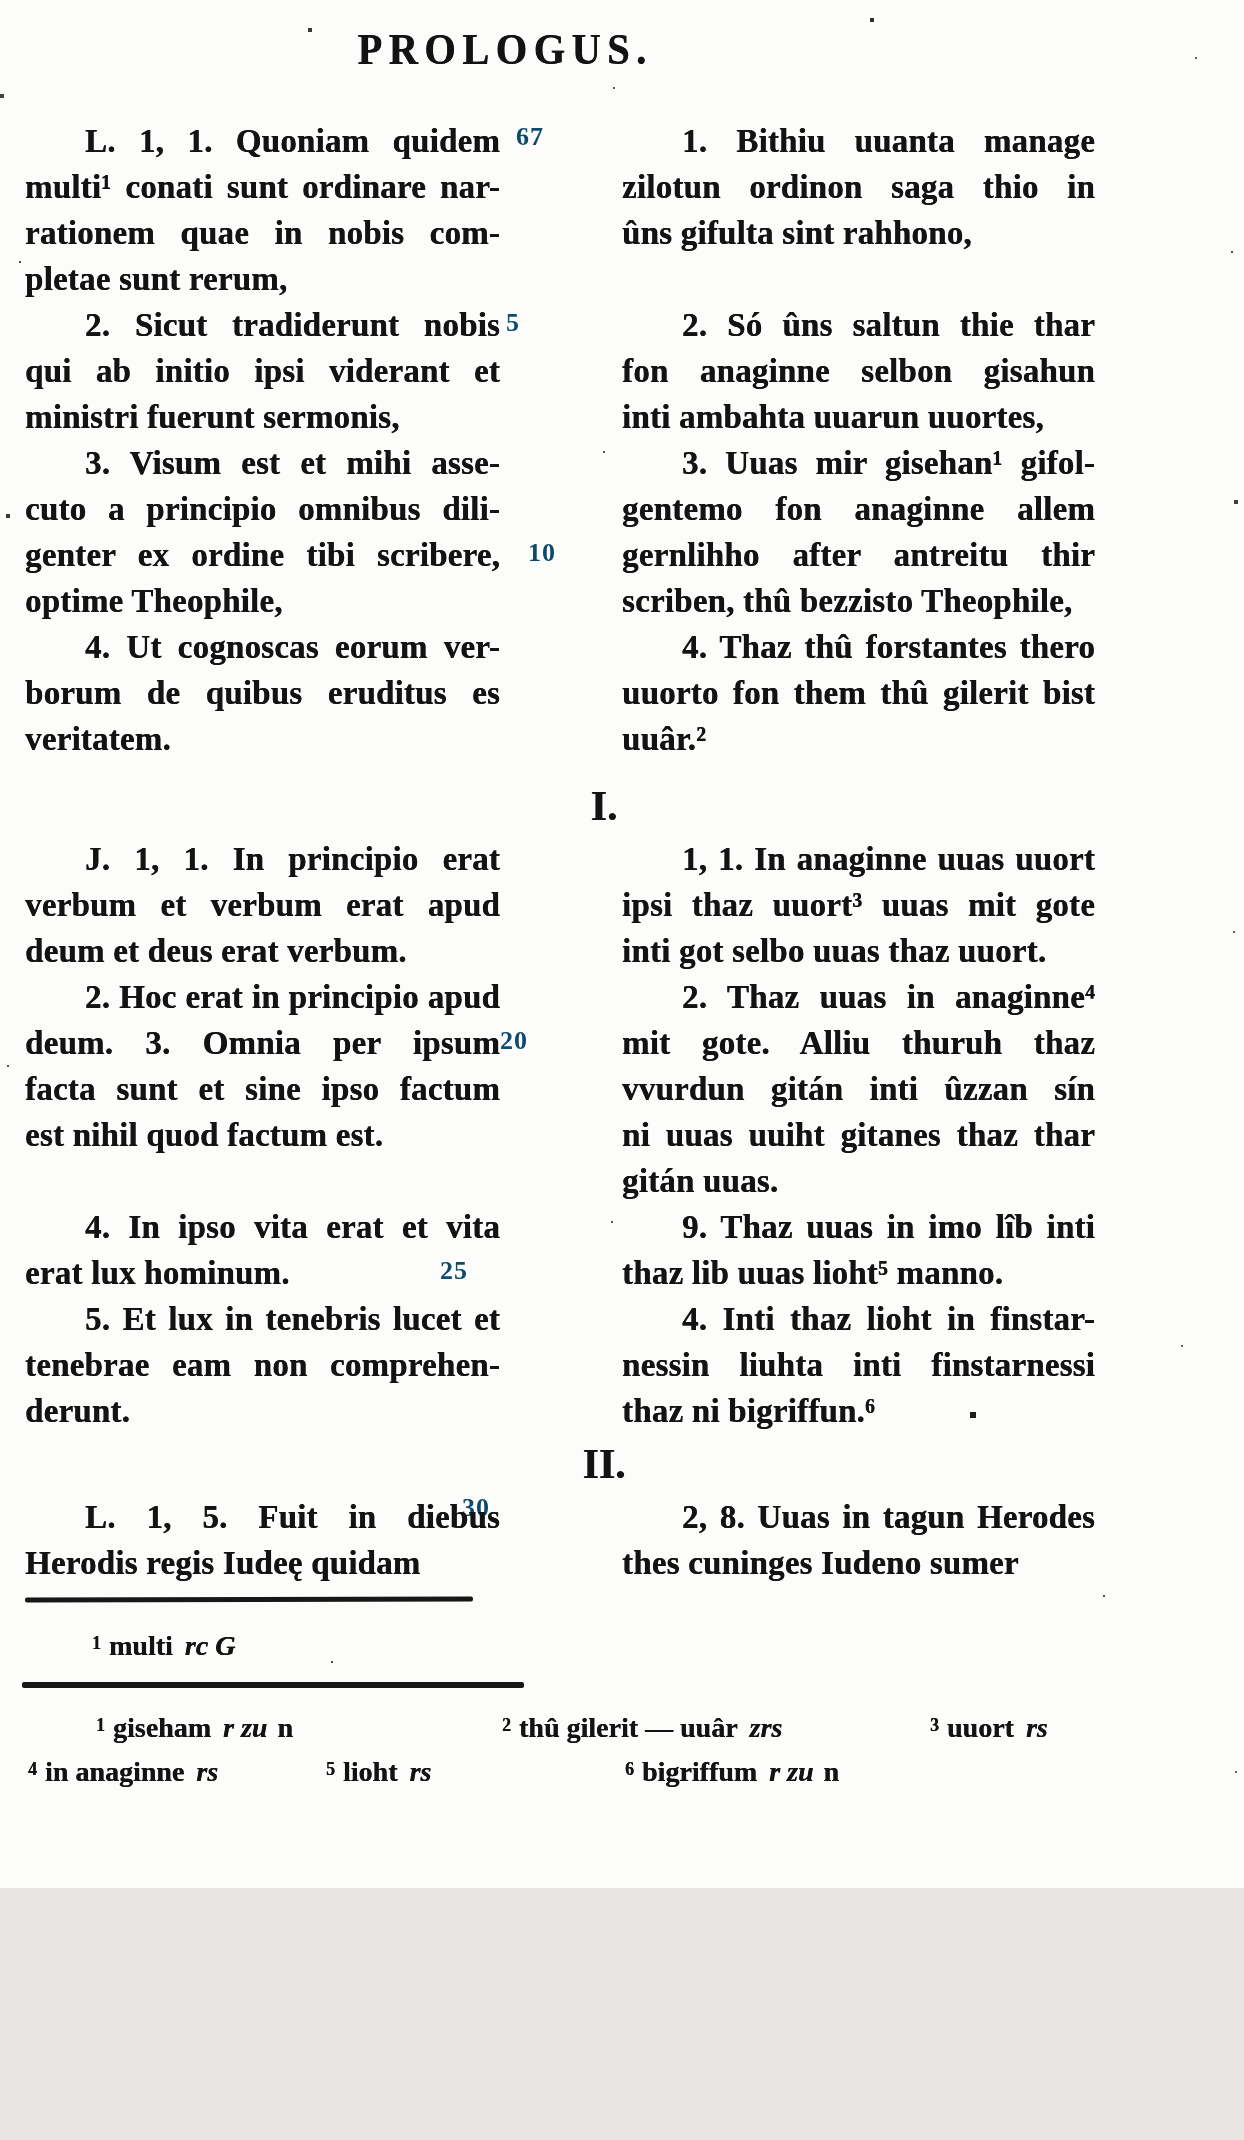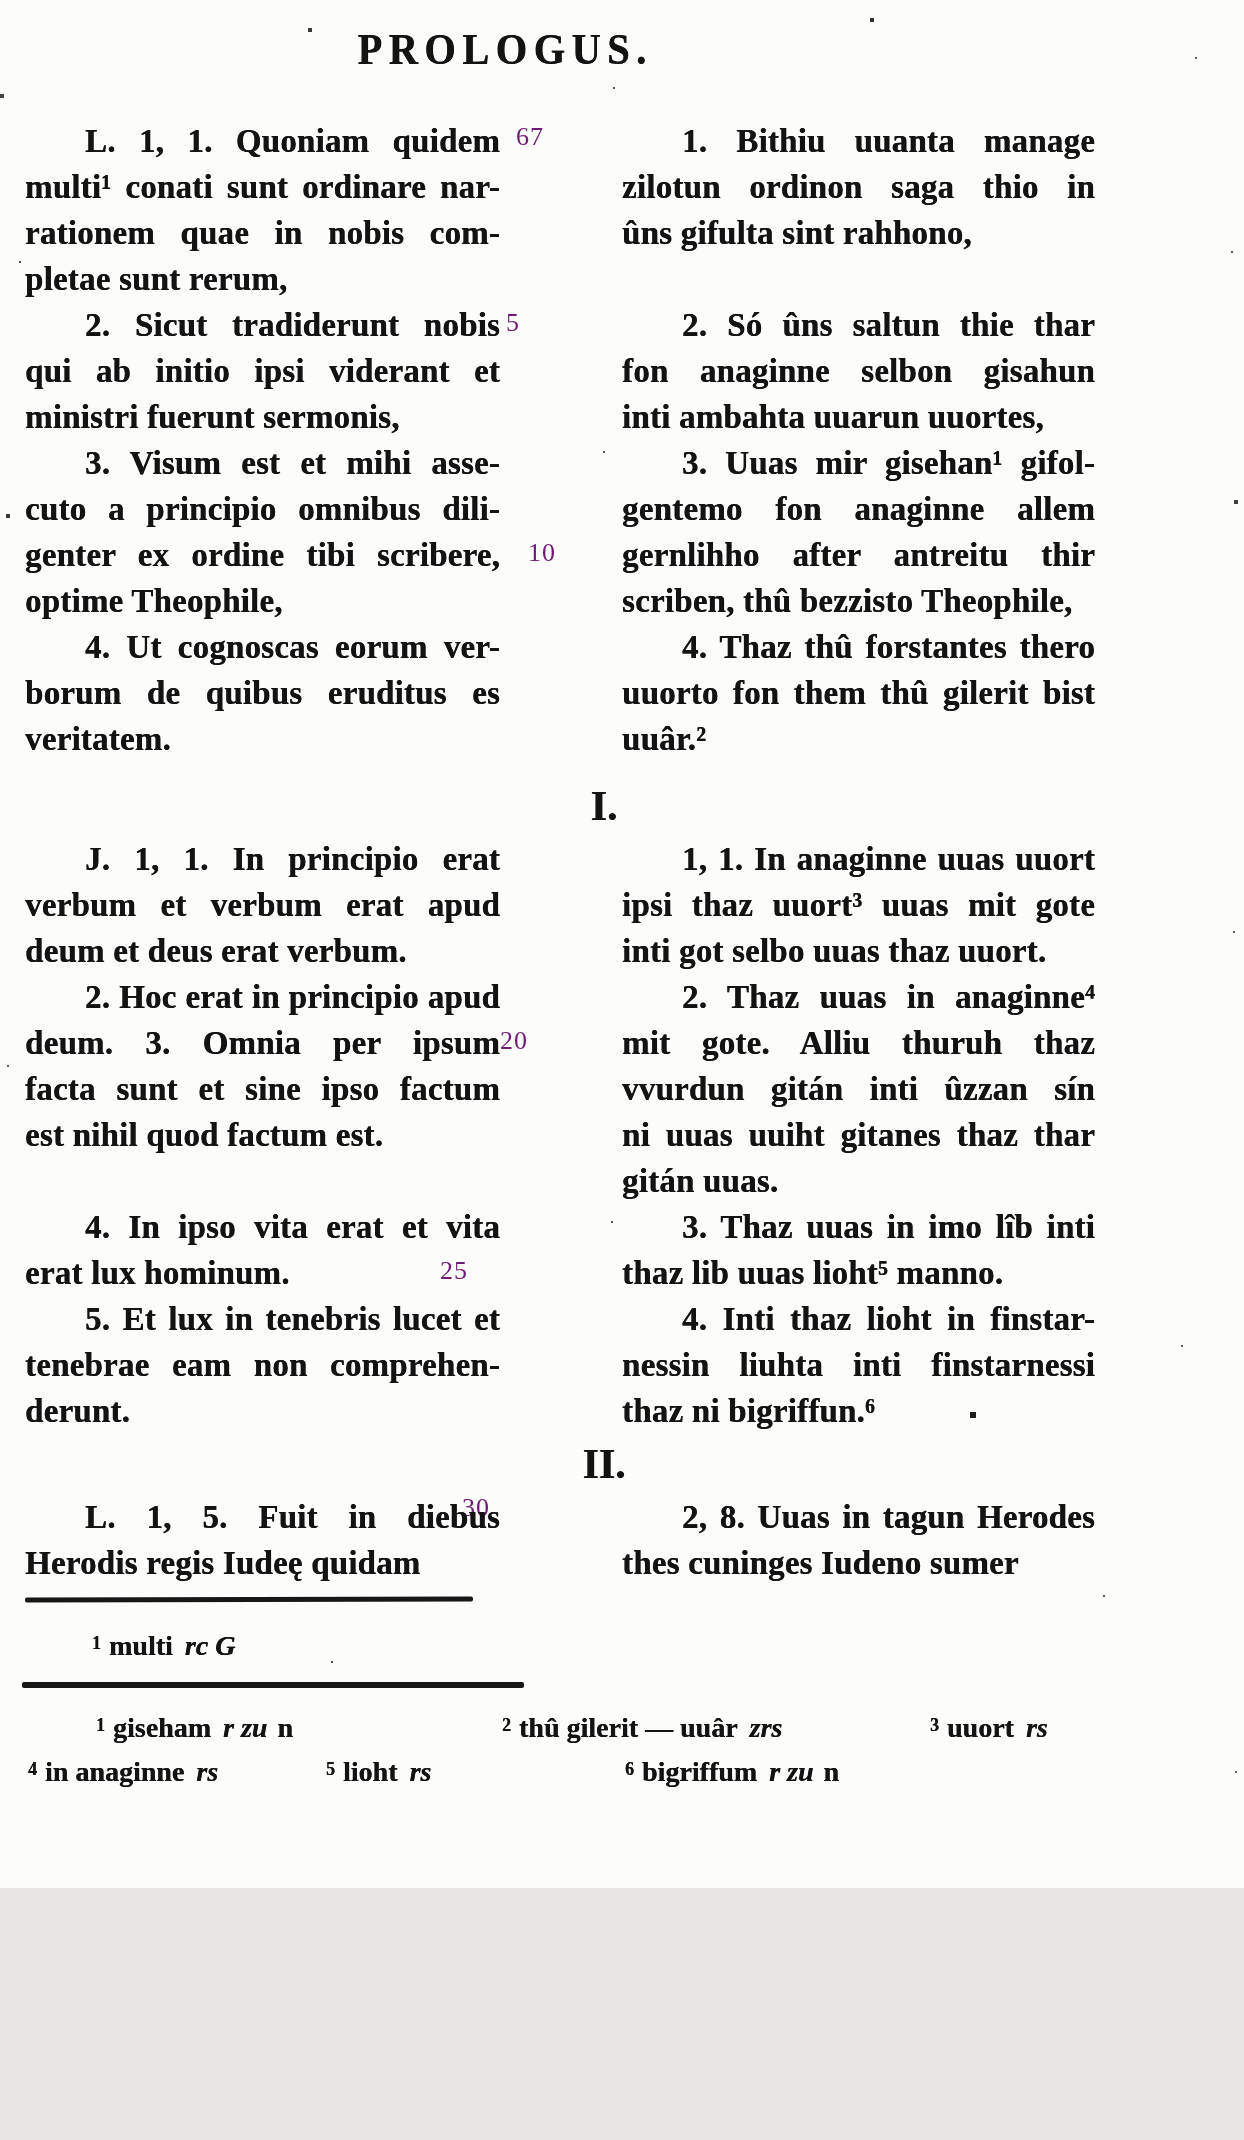--- a/index.html
+++ b/index.html
@@ -31,22 +31,22 @@
   .line.last{text-align-last:left;}
   .verse .line:first-child{text-indent:60px;}
   .sec-heading{
     font-size:42px;font-weight:700;line-height:60px;
     text-align:center;position:relative;left:44px;
     text-shadow:.4px 0 0 #131313;
   }
   .sec-heading.h1{margin-top:14px;}
   .sec-heading.h2{margin-top:0px;}
   .gutter-num{
-    position:absolute;font-size:26px;font-weight:400;line-height:1;
-    color:#701a75;letter-spacing:1px;
+    position:absolute;font-size:26px;font-weight:700;line-height:1;
+    color:#0c4a6e;letter-spacing:1px;
   }
   .fnrule{position:absolute;background:#171717;border-radius:2px;}
   .rule1{top:1597px;left:25px;width:448px;height:5px;transform:rotate(-0.15deg);}
   .rule2{top:1682px;left:22px;width:502px;height:6px;}
   .footnote{
     position:absolute;font-size:28px;font-weight:700;line-height:34px;
     white-space:nowrap;text-shadow:.3px 0 0 #131313;
   }
   .footnote sup{font-size:18px;vertical-align:6px;margin-right:8px;font-weight:700;}
   .footnote .sig{font-style:italic;margin-left:12px;}
@@ -150,21 +150,21 @@
           <div class="line">ni uuas uuiht gitanes thaz thar</div>
           <div class="line last">gitán uuas.</div>
         </div>
     </div>
     <div class="verse-row">
       <div class="verse">
           <div class="line">4.  In ipso vita erat et vita</div>
           <div class="line last">erat lux hominum.</div>
         </div>
       <div class="verse">
-          <div class="line">3.  Thaz uuas in imo lîb inti</div>
+          <div class="line">9.  Thaz uuas in imo lîb inti</div>
           <div class="line last">thaz lib uuas lioht⁵ manno.</div>
         </div>
     </div>
     <div class="verse-row">
       <div class="verse">
           <div class="line">5.  Et lux in tenebris lucet et</div>
           <div class="line">tenebrae eam non comprehen-</div>
           <div class="line last">derunt.</div>
         </div>
       <div class="verse">

